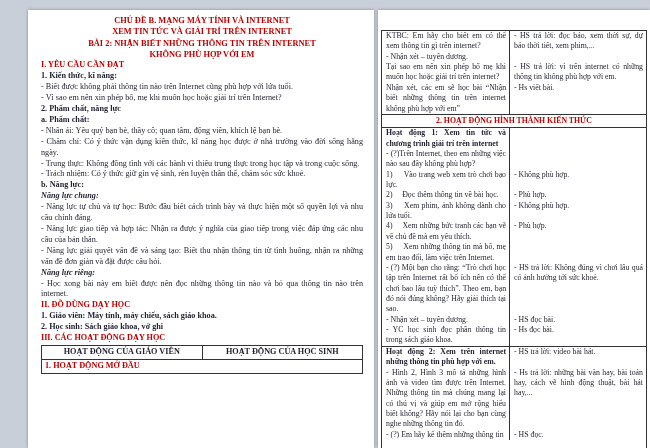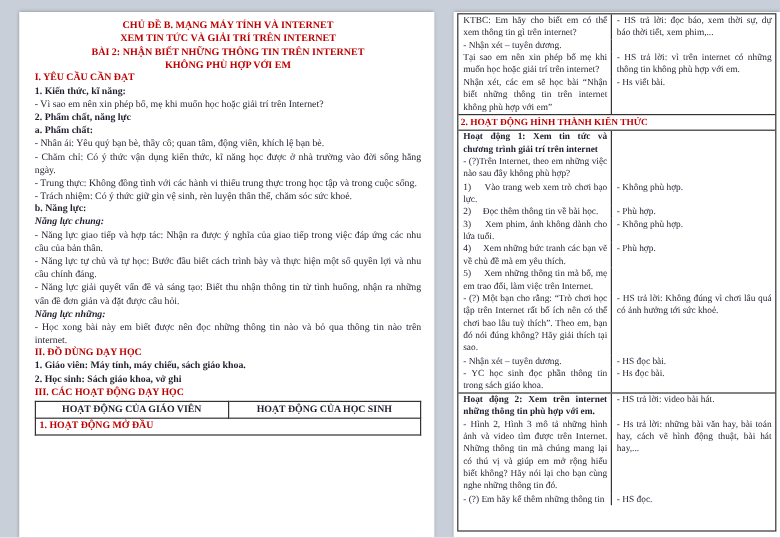--- a/index.html
+++ b/index.html
@@ -10,27 +10,27 @@
     font-family: "Liberation Serif", serif;
     color: var(--body);
   }
   .desk { position: relative; width: 650px; height: 448px; }
   .page {
     position: absolute; top: 10px; background: #ffffff;
     box-shadow: 0 0 3px rgba(0,0,0,.35);
     box-sizing: border-box; overflow: hidden;
   }
   .page-left {
-    left: 16px; width: 346px; height: 438px;
+    left: 28px; width: 346px; height: 438px;
     padding: 5px 11px 0 13px;
     font-size: 8.2px; line-height: 1.33;
   }
   .page-right {
     left: 378px; width: 272px; height: 438px;
-    padding: 1px 3px 0 3px;
+    padding: 20px 3px 0 3px;
     font-size: 7.8px; line-height: 1.33;
   }
   .doc-title div {
     text-align: center; color: var(--red); font-weight: bold;
     font-size: 8.4px; line-height: 1.35;
   }
   .blk { margin: 0; }
   .blk.heading { color: var(--red); font-weight: bold; }
   .blk.bold { font-weight: bold; }
   .blk.bolditalic { font-weight: bold; font-style: italic; }
@@ -42,52 +42,53 @@
   .red-row { color: var(--red); font-weight: bold; }
 
   .grid-table { border: 1px solid #333; box-sizing: border-box; min-height: 432px; }
   .row { display: grid; grid-template-columns: 48.5% 51.5%; }
   .row .cl, .row .cr { padding: 0 3px 0 4px; white-space: pre-line; text-align: justify; }
   .row .cl { border-right: 1px solid #333; }
   .row.lbold .cl { font-weight: bold; }
   .row.divider-top { border-top: 1px solid #333; }
   .row.span-row {
     display: block; border-top: 1px solid #333; border-bottom: 1px solid #333;
-    color: var(--red); font-weight: bold; text-align: left; padding: 1px 2px;
+    color: var(--red); font-weight: bold; text-align: center; padding: 1px 2px;
   }
 </style>
 </head>
 <body style="background: rgb(201, 207, 216);">
 
 <div class="desk">
 
   <section class="page page-left">
     <header class="doc-title">
       <div>CHỦ ĐỀ B. MẠNG MÁY TÍNH VÀ INTERNET</div>
       <div>XEM TIN TỨC VÀ GIẢI TRÍ TRÊN INTERNET</div>
       <div>BÀI 2: NHẬN BIẾT NHỮNG THÔNG TIN TRÊN INTERNET</div>
       <div>KHÔNG PHÙ HỢP VỚI EM</div>
     </header>
 
     <div id="left-blocks">
         <div class="blk heading">I. YÊU CẦU CẦN ĐẠT</div>
         <div class="blk bold">1. Kiến thức, kĩ năng:</div>
+        <div class="blk para">- Biết được không phải thông tin nào trên Internet cũng phù hợp với lứa tuổi.</div>
         <div class="blk para">- Vì sao em nên xin phép bố, mẹ khi muốn học hoặc giải trí trên Internet?</div>
         <div class="blk bold">2. Phẩm chất, năng lực</div>
         <div class="blk bold">a. Phẩm chất:</div>
         <div class="blk para">- Nhân ái: Yêu quý bạn bè, thầy cô; quan tâm, động viên, khích lệ bạn bè.</div>
         <div class="blk para">- Chăm chỉ: Có ý thức vận dụng kiến thức, kĩ năng học được ở nhà trường vào đời sống hằng ngày.</div>
         <div class="blk para">- Trung thực: Không đồng tình với các hành vi thiếu trung thực trong học tập và trong cuộc sống.</div>
         <div class="blk para">- Trách nhiệm: Có ý thức giữ gìn vệ sinh, rèn luyện thân thể, chăm sóc sức khoẻ.</div>
         <div class="blk bold">b. Năng lực:</div>
         <div class="blk bolditalic">Năng lực chung:</div>
+        <div class="blk para">- Năng lực tự chủ và tự học: Bước đầu biết cách trình bày và thực hiện một số quyền lợi và nhu cầu chính đáng.</div>
         <div class="blk para">- Năng lực giao tiếp và hợp tác: Nhận ra được ý nghĩa của giao tiếp trong việc đáp ứng các nhu cầu của bản thân.</div>
-        <div class="blk para">- Năng lực tự chủ và tự học: Bước đầu biết cách trình bày và thực hiện một số quyền lợi và nhu cầu chính đáng.</div>
         <div class="blk para">- Năng lực giải quyết vấn đề và sáng tạo: Biết thu nhận thông tin từ tình huống, nhận ra những vấn đề đơn giản và đặt được câu hỏi.</div>
-        <div class="blk bolditalic">Năng lực những:</div>
+        <div class="blk bolditalic">Năng lực riêng:</div>
         <div class="blk para">- Học xong bài này em biết được nên đọc những thông tin nào và bỏ qua thông tin nào trên internet.</div>
         <div class="blk heading">II. ĐỒ DÙNG DẠY HỌC</div>
         <div class="blk bold">1. Giáo viên: Máy tính, máy chiếu, sách giáo khoa.</div>
         <div class="blk bold">2. Học sinh: Sách giáo khoa, vở ghi</div>
         <div class="blk heading">III. CÁC HOẠT ĐỘNG DẠY HỌC</div>
       </div>
 
     <table class="activity-table">
       <tbody>
           <tr>

